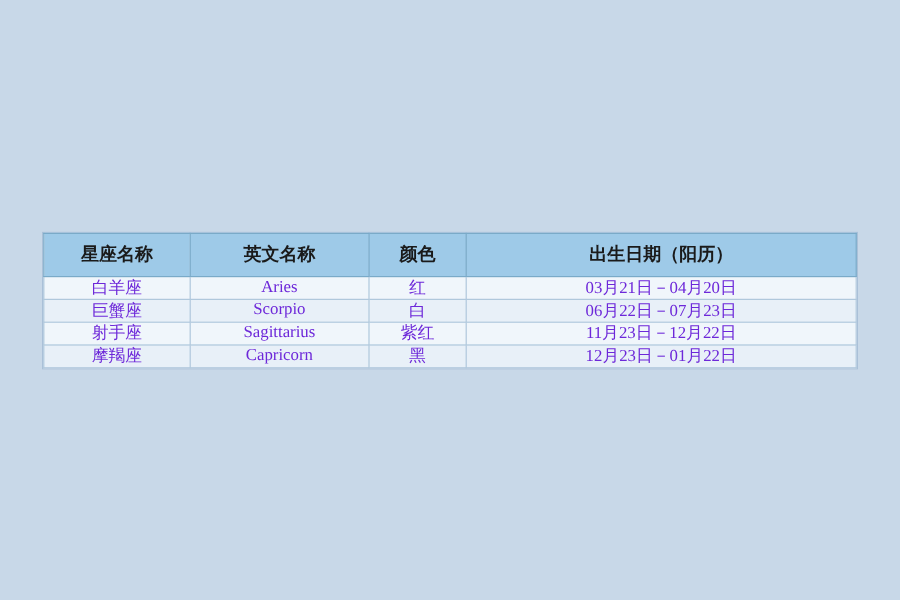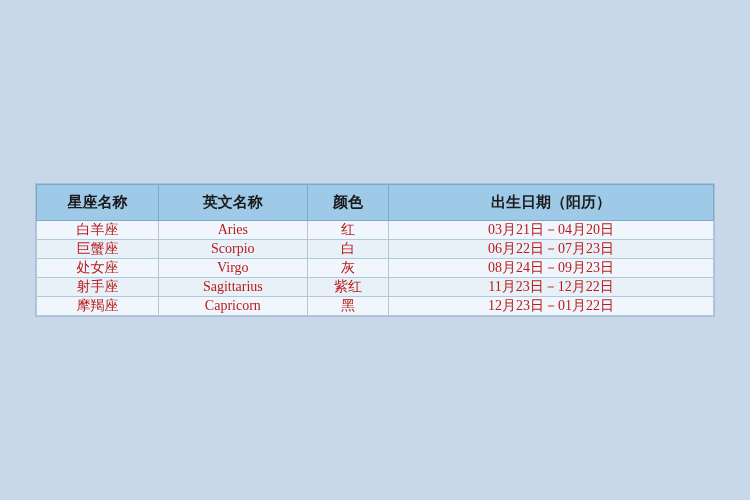--- a/index.html
+++ b/index.html
@@ -49,21 +49,21 @@
 
     tbody tr:nth-child(even) {
       background-color: #e8f0f8;
     }
 
     tbody td {
       border: 1px solid #b0c8dc;
       padding: 0 10px;
       text-align: center;
       font-size: 14px;
-      color: #b91c1c;
+      color: #6d28d9;
     }
 
     .col-cn { width: 18%; }
     .col-en { width: 22%; text-align: center; }
     .col-color { width: 12%; }
     .col-date { width: 48%; }
   </style>
 </head>
 <body>
 
@@ -84,26 +84,20 @@
           <td>红</td>
           <td>03月21日－04月20日</td>
         </tr>
         <tr>
           <td>巨蟹座</td>
           <td>Scorpio</td>
           <td>白</td>
           <td>06月22日－07月23日</td>
         </tr>
         <tr>
-          <td>处女座</td>
-          <td>Virgo</td>
-          <td>灰</td>
-          <td>08月24日－09月23日</td>
-        </tr>
-        <tr>
           <td>射手座</td>
           <td>Sagittarius</td>
           <td>紫红</td>
           <td>11月23日－12月22日</td>
         </tr>
         <tr>
           <td>摩羯座</td>
           <td>Capricorn</td>
           <td>黑</td>
           <td>12月23日－01月22日</td>

